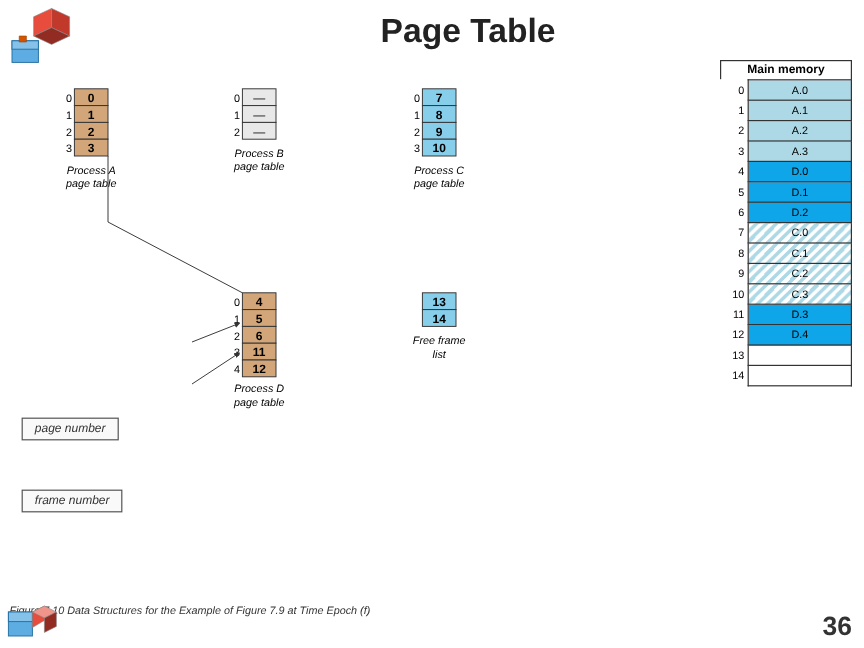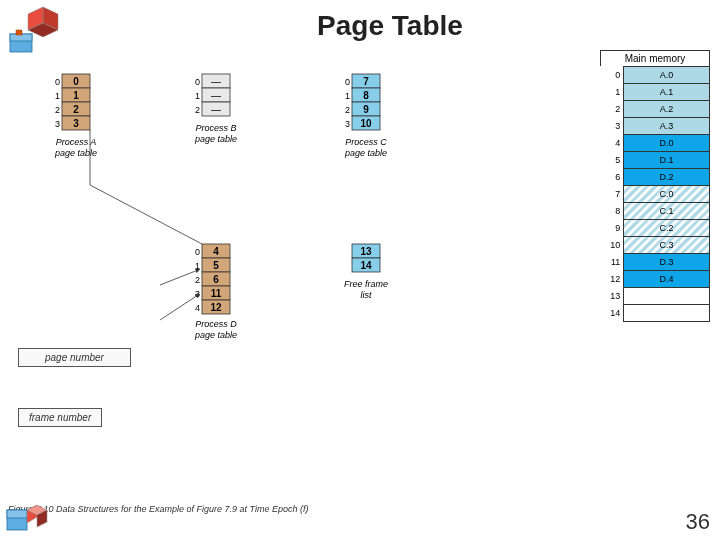--- a/index.html
+++ b/index.html
@@ -34,21 +34,21 @@
     .memory-area {
       position: absolute;
       right: 10px;
       top: 50px;
       width: 110px;
     }
 
     .memory-title {
       text-align: center;
       font-size: 10px;
-      font-weight: normal;
+      font-weight: bold;
       background: #fff;
       border: 1px solid #333;
       border-bottom: none;
       padding: 2px;
     }
 
     .memory-table {
       border-collapse: collapse;
       width: 100%;
       font-size: 9px;
@@ -105,21 +105,21 @@
       color: #333;
       font-style: italic;
     }
 
     
     .page-num {
       position: absolute;
       bottom: 5px;
       right: 10px;
       font-size: 22px;
-      font-weight: normal;
+      font-weight: bold;
       color: #333;
     }
 
     
     .bottom-icons {
       position: absolute;
       bottom: 5px;
       left: 5px;
       width: 55px;
       height: 40px;
@@ -230,21 +230,21 @@
 
   <line x1="160" y1="265" x2="198" y2="240" stroke="#333" stroke-width="0.8" marker-end="url(#arrow)"></line>
 
   <defs>
     <marker id="arrow" markerWidth="6" markerHeight="6" refX="3" refY="3" orient="auto">
       <path d="M0,0 L0,6 L6,3 z" fill="#333"></path>
     </marker>
   </defs>
 </svg>
 
-<div class="legend-box" style="position:absolute; top:348px; left:18px; font-size:10px; font-style:italic; border:1px solid #555; padding:3px 26px; background:#f9f9f9;">page number</div>
+<div class="legend-box" style="position:absolute; top:348px; left:18px; font-size:10px; font-style:italic; border:1px solid #555; padding:3px 10px; background:#f9f9f9;">page number</div>
 
 <div class="legend-box" style="position:absolute; top:408px; left:18px; font-size:10px; font-style:italic; border:1px solid #555; padding:3px 10px; background:#f9f9f9;">frame number</div>
 
 <div class="memory-area">
   <div class="memory-title">Main memory</div>
   <table class="memory-table">
     <tbody id="memory-rows">
         <tr>
           <td class="mem-index">0</td>
           <td class="mem-cell mem-blue">A.0</td>

